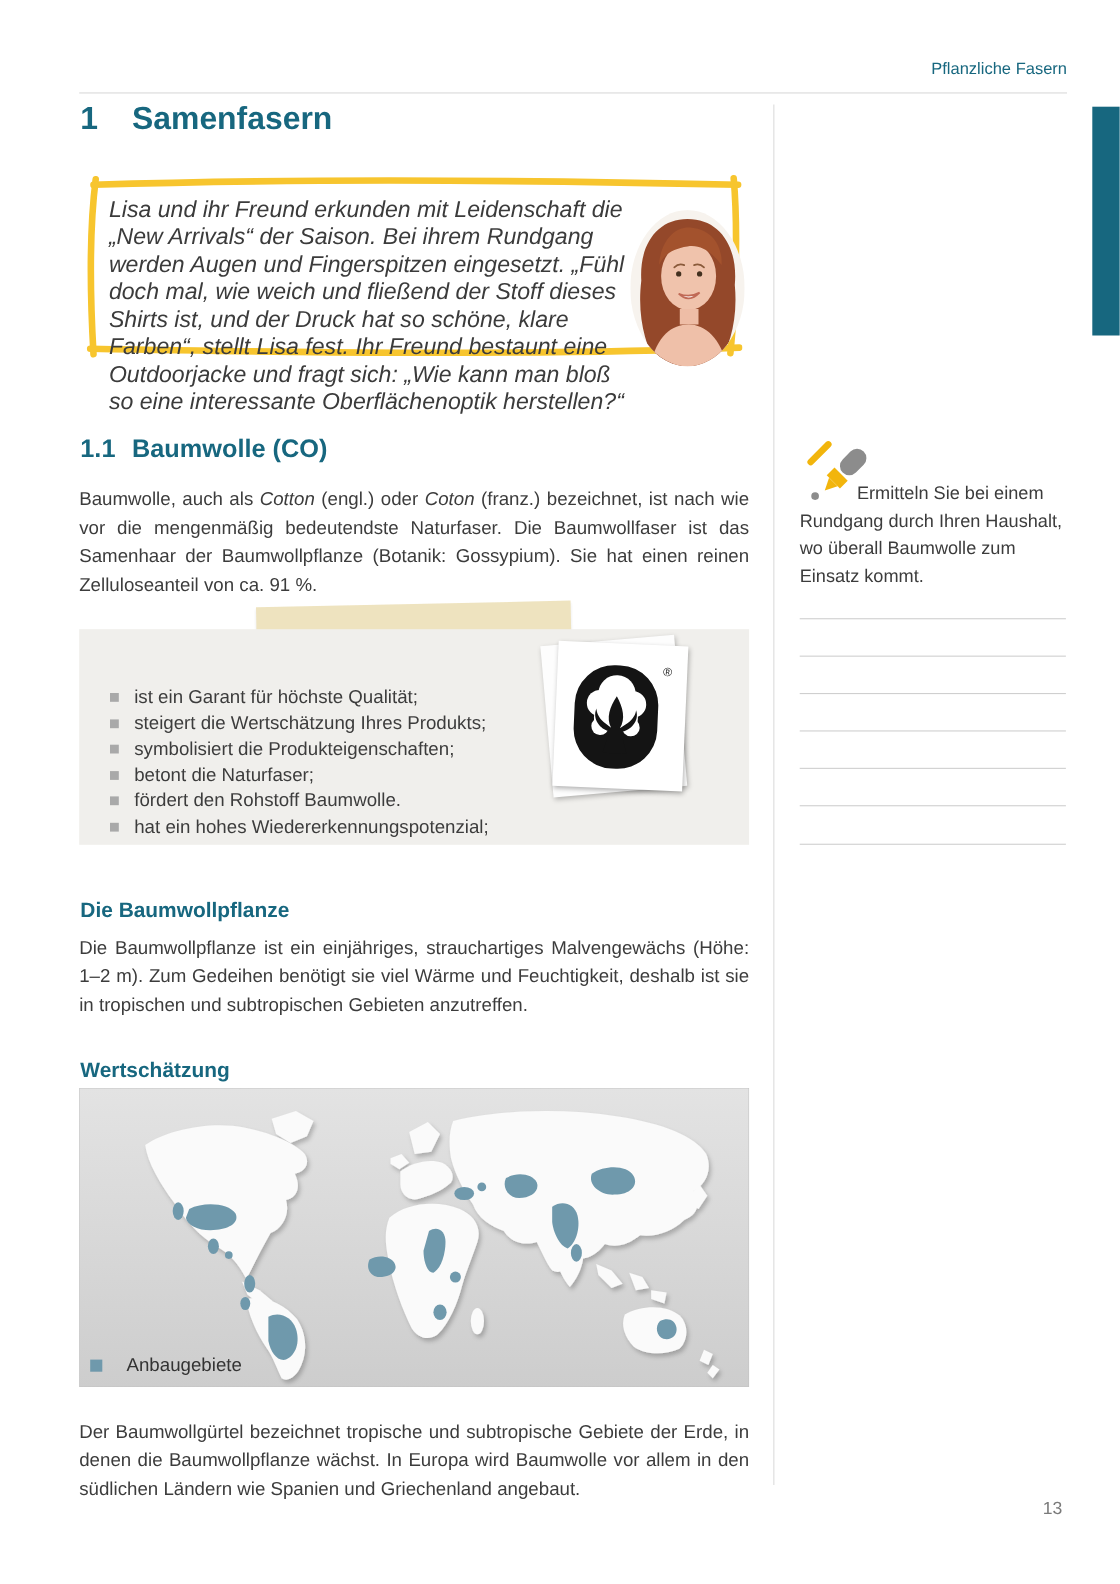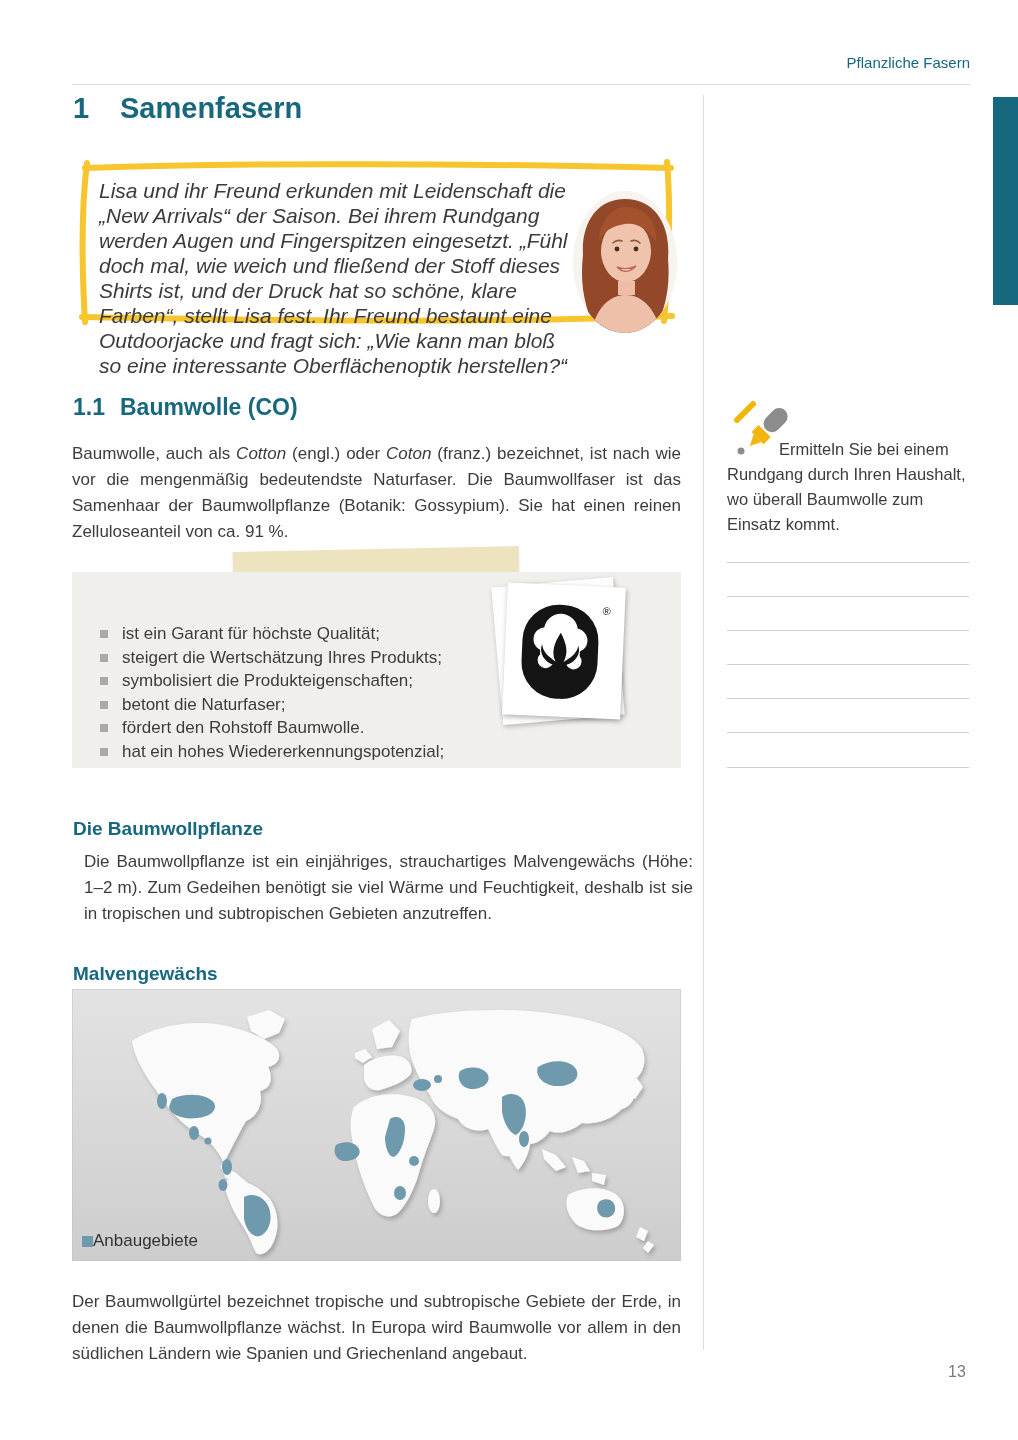--- a/index.html
+++ b/index.html
@@ -52,21 +52,21 @@
     font-size:23px; font-weight:bold; color:#17677f; display:flex;
   }
   .h2 .num { width:47px; }
 
   .para {
     left:72px; width:609px;
     font-size:17px; line-height:26px; color:#3c3c3c;
     text-align:justify;
   }
   .para-1 { top:441px; }
-  .para-2 { top:849px;margin-left:12px; }
+  .para-2 { top:849px; }
   .para-3 { top:1289px; }
 
   
   .task-icon { left:729px; top:398px; width:64px; height:64px; }
   .task-text {
     left:727px; top:437px; width:248px;
     font-size:16.5px; line-height:25px; color:#3c3c3c;
   }
   .task-indent { float:left; width:52px; height:20px; }
   .rule-line { left:727px; width:242px; height:1px; background:#cfcfcf; }
@@ -108,21 +108,21 @@
     left:73px; width:600px;
     font-size:19px; font-weight:bold; color:#17677f;
   }
   .h3-plant { top:818px; }
   .h3-belt  { top:963px; }
 
   
   .map-figure { left:72px; top:989px; width:609px; height:272px; }
   .map-legend {
     position:absolute; left:10px; bottom:10px;
-    display:flex; align-items:center; gap:0;
+    display:flex; align-items:center; gap:22px;
     font-size:17px; color:#333333;
   }
   .legend-swatch { width:11px; height:11px; background:#6f99ac; }
 
   .page-number { left:948px; top:1363px; font-size:16px; color:#7a7a7a; }
 </style>
 </head>
 <body>
 
 <div class="abs running-head">Pflanzliche Fasern</div>
@@ -217,21 +217,21 @@
       </g>
       <path d="M46,38 C52,48 55,58 50,67 L57,62 C62,58 64,53 64,50 C68,60 59,69 52,70 L52,73 L57,90 L35,90 L40,73 L40,70 C33,69 24,60 28,50 C28,53 30,58 35,62 L42,67 C37,58 40,48 46,38 Z" fill="#141414"></path>
       <text x="87" y="18" font-size="11" fill="#141414" font-family="'Liberation Sans', sans-serif">®</text>
     </svg>
   </div>
 </div>
 
 <div class="abs h3 h3-plant">Die Baumwollpflanze</div>
 <p class="abs para para-2">Die Baumwollpflanze ist ein einjähriges, strauchartiges Malvengewächs (Höhe: 1–2 m). Zum Gedeihen benötigt sie viel Wärme und Feuchtigkeit, deshalb ist sie in tropischen und subtropischen Gebieten anzutreffen.</p>
 
-<div class="abs h3 h3-belt">Malvengewächs</div>
+<div class="abs h3 h3-belt">Wertschätzung</div>
 
 <div class="abs map-figure">
   <svg width="609" height="272" viewBox="0 0 609 272">
     <defs>
       <linearGradient id="mapbg" x1="0" y1="0" x2="0" y2="1">
         <stop offset="0" stop-color="#e3e3e3"></stop>
           <stop offset="1" stop-color="#cdcdcd"></stop>
       </linearGradient>
       <filter id="cshadow" x="-20%" y="-20%" width="140%" height="140%">
         <feDropShadow dx="2" dy="3" stdDeviation="2" flood-color="#000" flood-opacity="0.22"></feDropShadow>

